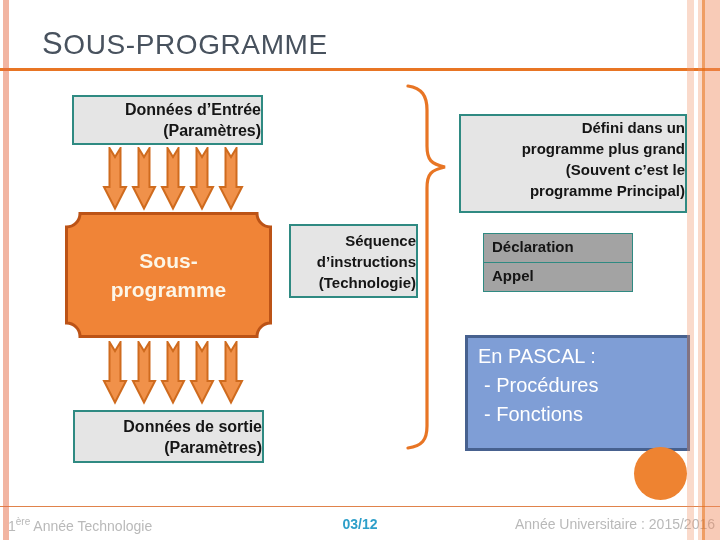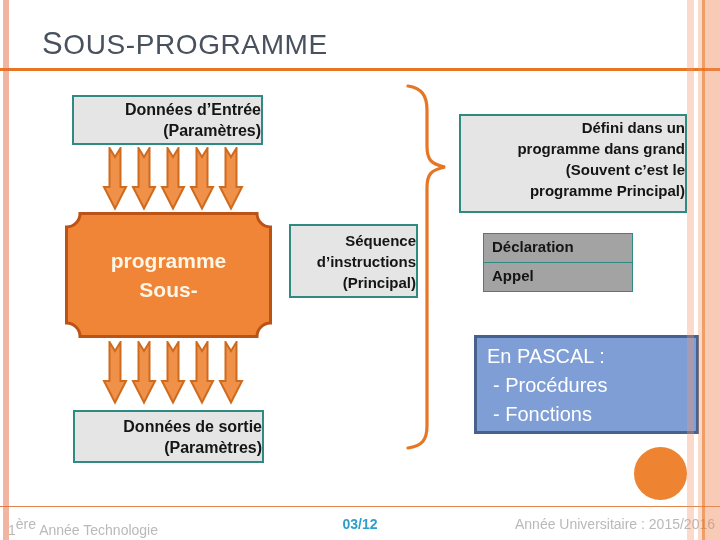--- a/index.html
+++ b/index.html
@@ -46,32 +46,32 @@
   .arrows-output{left:101px;top:341px;}
   .plaque-svg{left:65px;top:212px;}
   .plaque-text{
     position:absolute;left:65px;top:212px;width:207px;height:126px;
     display:flex;flex-direction:column;align-items:center;justify-content:center;
     color:#FCF6E8;font-weight:bold;font-size:21px;line-height:29px;text-align:center;
   }
   .brace-svg{left:400px;top:80px;}
   
   .pascal-box{
-    position:absolute;left:465px;top:335px;width:225px;height:99px;box-sizing:border-box;
+    position:absolute;left:465px;top:335px;width:225px;height:116px;box-sizing:border-box;
     background:#7F9ED6;border:3px solid #47618F;color:#ffffff;
-    font-size:20px;line-height:29px;padding:4px 4px 0 10px;margin-left:9px;
+    font-size:20px;line-height:29px;padding:4px 4px 0 10px;
   }
   .pascal-line{display:block;}
   .pascal-line.indent{padding-left:6px;}
   
   .circle{position:absolute;left:634px;top:447px;width:53px;height:53px;border-radius:50%;background:#EE8331;}
   
   .footer{position:absolute;left:0;top:506px;width:720px;height:34px;border-top:1px solid #E0834B;box-sizing:border-box;}
   .footer-left{position:absolute;left:8px;top:9px;color:#B9B9B9;font-size:14px;}
-  .footer-left sup{font-size:14px;}
+  .footer-left sup{font-size:10px;}
   .footer-page{position:absolute;left:0;right:0;top:9px;text-align:center;color:#2E9FC9;font-weight:bold;font-size:14px;}
   .footer-right{position:absolute;right:5px;top:9px;color:#B9B9B9;font-size:14px;}
 </style>
 </head>
 <body>
 
 <div class="slide">
 
   <h1 class="title">Sous-programme</h1>
   <div class="title-underline"></div>
@@ -89,50 +89,50 @@
       <use href="#arrow-shape" x="31"></use>
       <use href="#arrow-shape" x="60"></use>
       <use href="#arrow-shape" x="89"></use>
       <use href="#arrow-shape" x="118"></use>
     </svg>
 
   <svg class="shape plaque-svg" width="207" height="126" viewBox="0 0 207 126">
     <path d="M15 1.5 H192 A13.5 13.5 0 0 0 205.5 15 V111 A13.5 13.5 0 0 0 192 124.5 H15 A13.5 13.5 0 0 0 1.5 111 V15 A13.5 13.5 0 0 0 15 1.5 Z" fill="#F08437" stroke="#BC5316" stroke-width="3"></path>
   </svg>
   <div class="plaque-text">
+    <span class="bline">Sous-</span>
     <span class="bline">programme</span>
-    <span class="bline">Sous-</span>
   </div>
 
   <svg class="shape arrows-output" width="145" height="64" viewBox="0 0 145 64">
       <use href="#arrow-shape" x="2"></use>
       <use href="#arrow-shape" x="31"></use>
       <use href="#arrow-shape" x="60"></use>
       <use href="#arrow-shape" x="89"></use>
       <use href="#arrow-shape" x="118"></use>
     </svg>
 
   <div class="ybox box-output">
     <span class="bline">Données de sortie</span>
     <span class="bline">(Paramètres)</span>
   </div>
 
   <div class="ybox box-sequence">
     <span class="bline">Séquence</span>
     <span class="bline">d’instructions</span>
-    <span class="bline">(Principal)</span>
+    <span class="bline">(Technologie)</span>
   </div>
 
   <svg class="shape brace-svg" width="50" height="375" viewBox="0 0 50 375">
     <path d="M8 6 C22 8 27 16 27 30 L27 66 C27 80 31 84 45 87 C31 90 27 94 27 108 L27 346 C27 360 22 366 8 368" fill="none" stroke="#E87524" stroke-width="3.2" stroke-linecap="round"></path>
   </svg>
 
   <div class="ybox box-defined">
     <span class="bline">Défini dans un</span>
-    <span class="bline">programme dans grand</span>
+    <span class="bline">programme plus grand</span>
     <span class="bline">(Souvent c’est le</span>
     <span class="bline">programme Principal)</span>
   </div>
 
   <div class="decl-table">
     <div class="decl-row">Déclaration</div>
     <div class="decl-row">Appel</div>
   </div>
 
   <div class="pascal-box">

